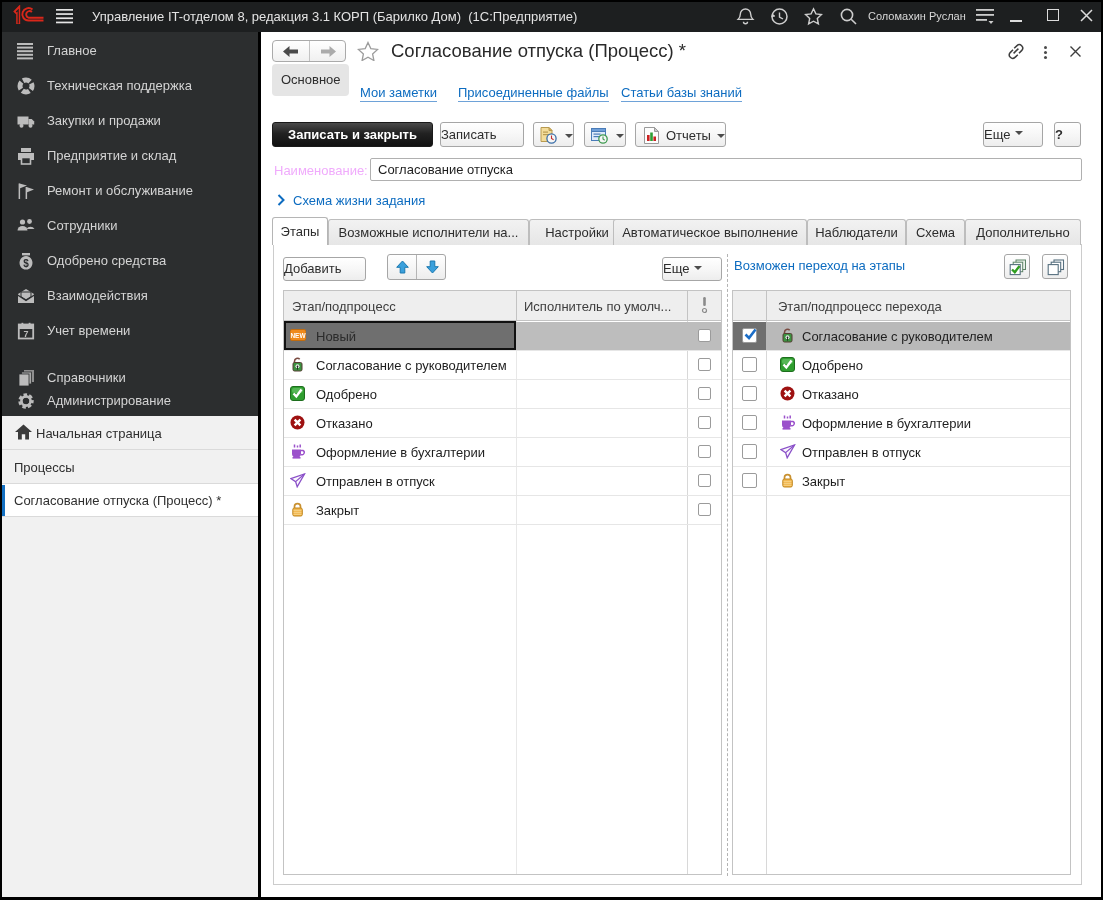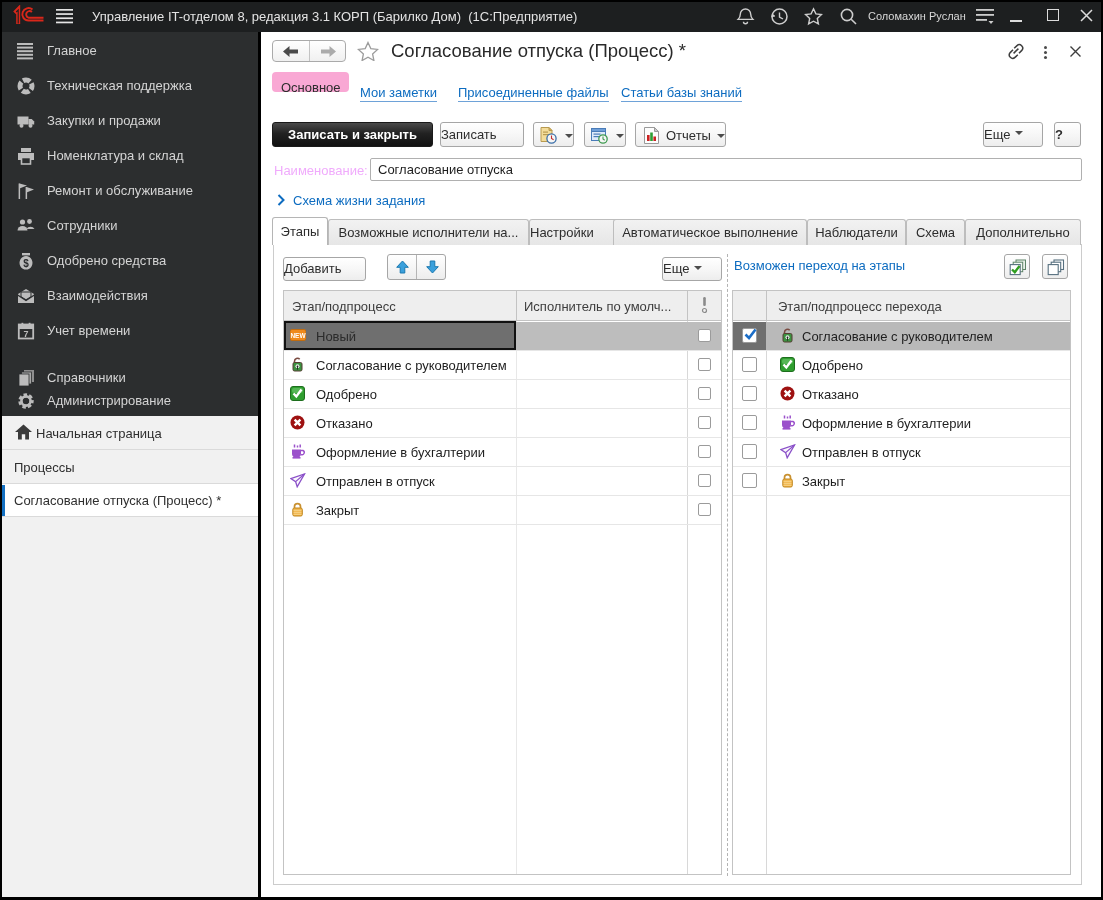--- a/index.html
+++ b/index.html
@@ -96,21 +96,21 @@
       <circle cx="13.5" cy="13.8" r="2"></circle>
     </svg>
     <span class="tx">Закупки и продажи</span>
   </div>
 <div class="sditem" style="top:138px">
     <svg class="ic" viewBox="0 0 18 18" fill="#bcbcbc">
       <rect x="4" y="1" width="10" height="4"></rect>
       <rect x="1" y="6" width="16" height="7"></rect>
       <rect x="4.5" y="10.5" width="9" height="6.5" fill="#2c2e2f" stroke="#bcbcbc" stroke-width="1.6"></rect>
     </svg>
-    <span class="tx">Номенклатура и склад</span>
+    <span class="tx">Предприятие и склад</span>
   </div>
 <div class="sditem" style="top:173px">
     <svg class="ic" viewBox="0 0 18 18" fill="#bcbcbc">
       <path d="M2.5,1.5 L10,3.5 2.5,6.5 Z"></path>
       <path d="M9.5,5 L17,7.5 9.5,10.5 Z"></path>
       <rect x="1.6" y="1.5" width="1.5" height="15.5"></rect>
       <rect x="8.6" y="5" width="1.5" height="12"></rect>
     </svg>
     <span class="tx">Ремонт и обслуживание</span>
   </div>
@@ -198,21 +198,21 @@
 <svg class="abs" style="left:1007px;top:43px" width="18" height="17" viewBox="0 0 18 17" fill="none" stroke="#3e3e3e" stroke-width="1.5">
  <path d="M7.2,5.2 L10,2.6 a3.4,3.4 0 0 1 4.8,4.8 L12,10.2"></path>
  <path d="M10.8,11.8 L8,14.4 a3.4,3.4 0 0 1 -4.8,-4.8 L6,6.8"></path>
  <path d="M6.6,10.4 L11.4,5.6"></path>
 </svg>
 <div class="abs" style="left:1044px;top:46px;width:3px;height:3px;background:#4a4a4a;border-radius:50%;box-shadow:0 5px 0 #4a4a4a,0 10px 0 #4a4a4a"></div>
 <svg class="abs" style="left:1070px;top:46px" width="11" height="11" viewBox="0 0 11 11" stroke="#3e3e3e" stroke-width="1.4">
     <path d="M0.5,0.5 L10.5,10.5 M10.5,0.5 L0.5,10.5"></path>
   </svg>
 
-<div class="abs" style="left:272px;top:72px;width:77px;height:20px;background:#f9a8d4;border-radius:4px;color:#2d2d2d"><span style="position:relative;left:9px;top:8px">Основное</span></div>
+<div class="abs" style="left:272px;top:64px;width:77px;height:32px;background:#e5e5e5;border-radius:4px;color:#2d2d2d"><span style="position:relative;left:9px;top:8px">Основное</span></div>
 <div class="abs link" style="left:360px;top:85px"><span class="dotted">Мои заметки</span></div>
 <div class="abs link" style="left:458px;top:85px"><span class="dotted">Присоединенные файлы</span></div>
 <div class="abs link" style="left:621px;top:85px"><span class="dotted">Статьи базы знаний</span></div>
 
 <div class="abs" style="left:272px;top:122px;width:161px;height:25px;border:1px solid #1a1a1a;border-radius:3px;background:linear-gradient(#4a4a4a,#222222 45%,#111111);color:#fff;font-weight:bold;text-align:center"><span style="position:relative;top:4px">Записать и закрыть</span></div>
 <div class="btn" style="left:440px;top:122px;width:84px"><span class="lbl">Записать</span></div>
 <div class="btn" style="left:533px;top:122px;width:41px">
  <svg class="abs" style="left:6px;top:4px" width="17" height="17" viewBox="0 0 17 17">
   <path d="M1,0.5 h8 l3,3 V14.5 H1 Z" fill="#f3dc9a" stroke="#b89a50" stroke-width="1"></path>
   <path d="M9,0.5 l3,3 h-3 Z" fill="#e0bb62" stroke="#b89a50" stroke-width="1"></path>
@@ -256,21 +256,21 @@
   </svg>
 <div class="abs link" style="left:293px;top:193px">Схема жизни задания</div>
 
 <div class="abs" style="left:273px;top:244px;width:809px;height:1px;background:#b9b9b9"></div>
 <div class="abs" style="left:273px;top:244px;width:1px;height:641px;background:#cccccc"></div>
 <div class="abs" style="left:1081px;top:244px;width:1px;height:641px;background:#cccccc"></div>
 <div class="abs" style="left:273px;top:884px;width:809px;height:1px;background:#cccccc"></div>
 
 <div class="abs" style="left:272px;top:217px;width:56px;height:28px;background:#fff;border:1px solid #b5b5b5;border-bottom:none;border-radius:3px 3px 0 0;z-index:5;text-align:center;color:#2d2d2d"><span style="position:relative;top:6px">Этапы</span></div>
 <div class="abs" style="left:328px;top:219px;width:201px;height:26px;background:linear-gradient(#f2f2f2,#e6e6e6);border:1px solid #bdbdbd;border-bottom:none;border-radius:3px 3px 0 0;text-align:center;color:#2d2d2d"><span style="position:relative;top:5px">Возможные исполнители на...</span></div>
-<div class="abs" style="left:529px;top:219px;width:96px;height:26px;background:linear-gradient(#f2f2f2,#e6e6e6);border:1px solid #bdbdbd;border-bottom:none;border-radius:3px 3px 0 0;color:#2d2d2d"><span style="position:relative;top:5px">Настройки</span></div>
+<div class="abs" style="left:529px;top:219px;width:96px;height:26px;background:linear-gradient(#f2f2f2,#e6e6e6);border:1px solid #bdbdbd;border-bottom:none;border-radius:3px 3px 0 0;text-align:center;color:#2d2d2d"><span style="position:relative;top:5px">Настройки</span></div>
 <div class="abs" style="left:613px;top:219px;width:194px;height:26px;background:linear-gradient(#f2f2f2,#e6e6e6);border:1px solid #bdbdbd;border-bottom:none;border-radius:3px 3px 0 0;text-align:center;color:#2d2d2d"><span style="position:relative;top:5px">Автоматическое выполнение</span></div>
 <div class="abs" style="left:807px;top:219px;width:99px;height:26px;background:linear-gradient(#f2f2f2,#e6e6e6);border:1px solid #bdbdbd;border-bottom:none;border-radius:3px 3px 0 0;text-align:center;color:#2d2d2d"><span style="position:relative;top:5px">Наблюдатели</span></div>
 <div class="abs" style="left:906px;top:219px;width:59px;height:26px;background:linear-gradient(#f2f2f2,#e6e6e6);border:1px solid #bdbdbd;border-bottom:none;border-radius:3px 3px 0 0;text-align:center;color:#2d2d2d"><span style="position:relative;top:5px">Схема</span></div>
 <div class="abs" style="left:965px;top:219px;width:116px;height:26px;background:linear-gradient(#f2f2f2,#e6e6e6);border:1px solid #bdbdbd;border-bottom:none;border-radius:3px 3px 0 0;text-align:center;color:#2d2d2d"><span style="position:relative;top:5px">Дополнительно</span></div>
 
 <div class="btn" style="left:283px;top:257px;width:83px;height:24px"><span class="lbl" style="top:3px">Добавить</span></div>
 <div class="abs" style="left:387px;top:254px;width:59px;height:26px;border:1px solid #a6a6a6;border-radius:3px;background:linear-gradient(#ffffff,#ededed)">
  <div class="abs" style="left:28px;top:0;width:1px;height:24px;background:#b5b5b5"></div>
  <svg class="abs" style="left:8px;top:5px" width="13" height="14" viewBox="0 0 13 14">
       <path d="M6.5,1 L12.3,7.3 H8.8 V13 H4.2 V7.3 H0.7 Z" fill="#3aa0dc" stroke="#1a78b0" stroke-width="1"></path>

